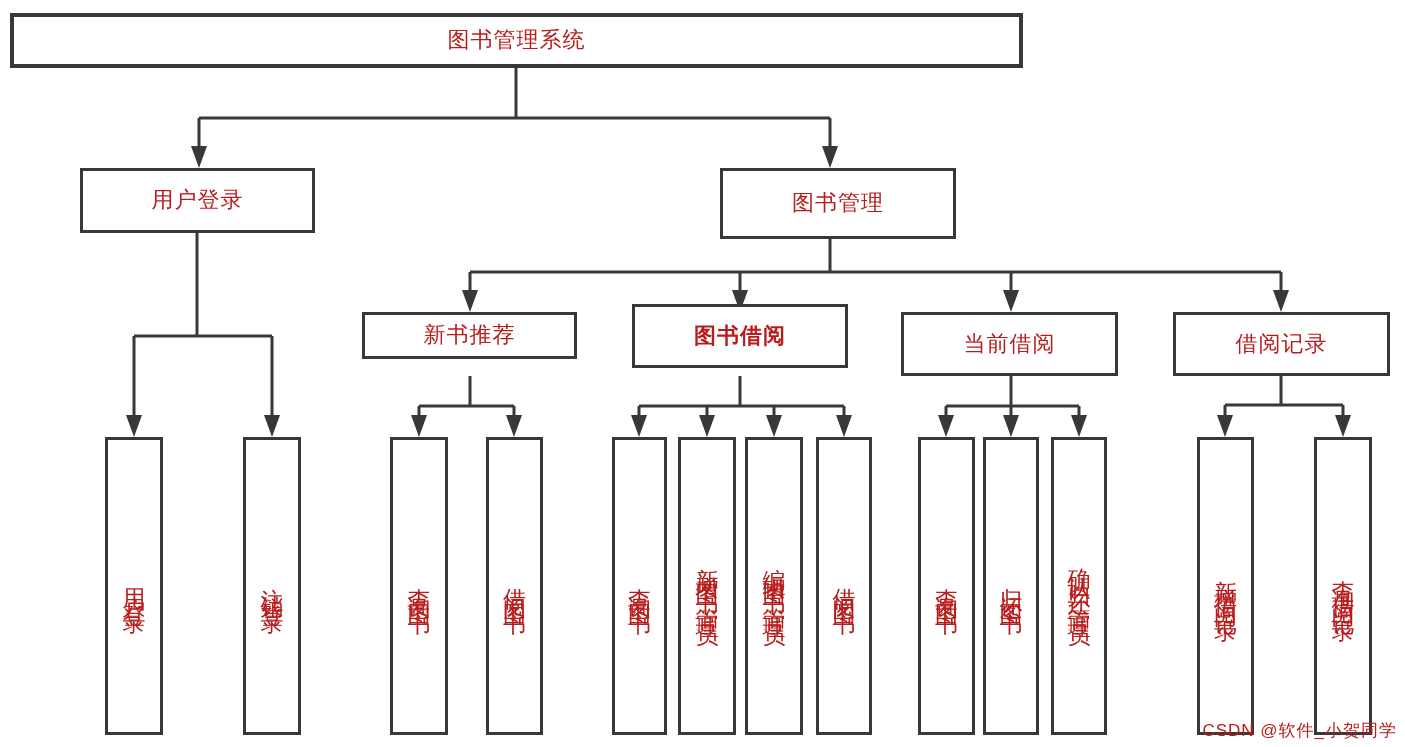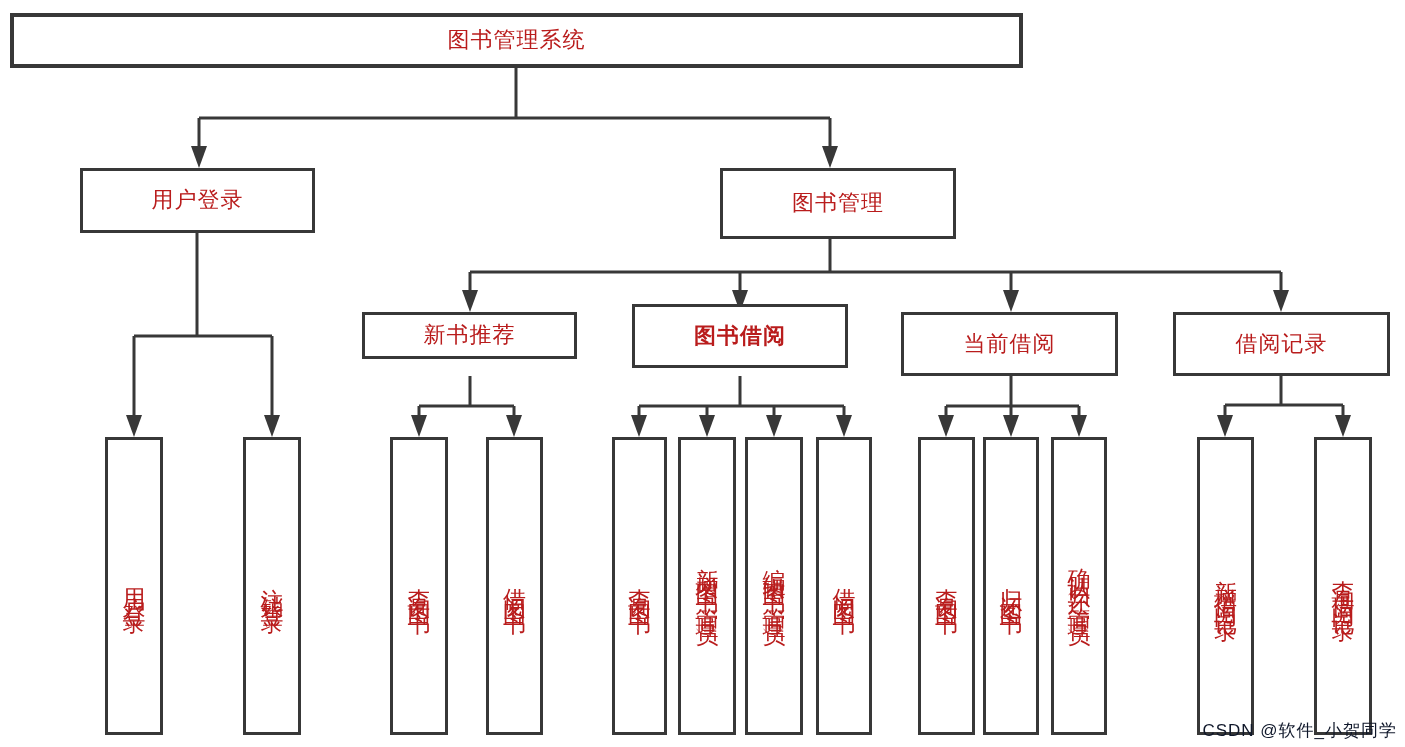--- a/index.html
+++ b/index.html
@@ -14,21 +14,21 @@
     display:flex;align-items:center;justify-content:center;
     font-size:22px;letter-spacing:1px;line-height:1.2;
   }
   .root{border-width:4px;}
   .leaf{
     writing-mode:vertical-rl;text-orientation:mixed;
     font-size:23px;letter-spacing:8px;line-height:1;
   }
   .watermark{
     position:absolute;right:8px;bottom:5px;
-    font-size:17px;color:#0f172a;letter-spacing:1px;white-space:nowrap;margin-left:16px;
+    font-size:17px;color:#b91c1c;letter-spacing:1px;white-space:nowrap;margin-left:16px;
   }
 </style>
 </head>
 <body>
 
 <div class="stage">
 
   <svg class="connectors" viewBox="0 0 1405 747" xmlns="http://www.w3.org/2000/svg">
     <g stroke="#383838" stroke-width="3" fill="none">
 

